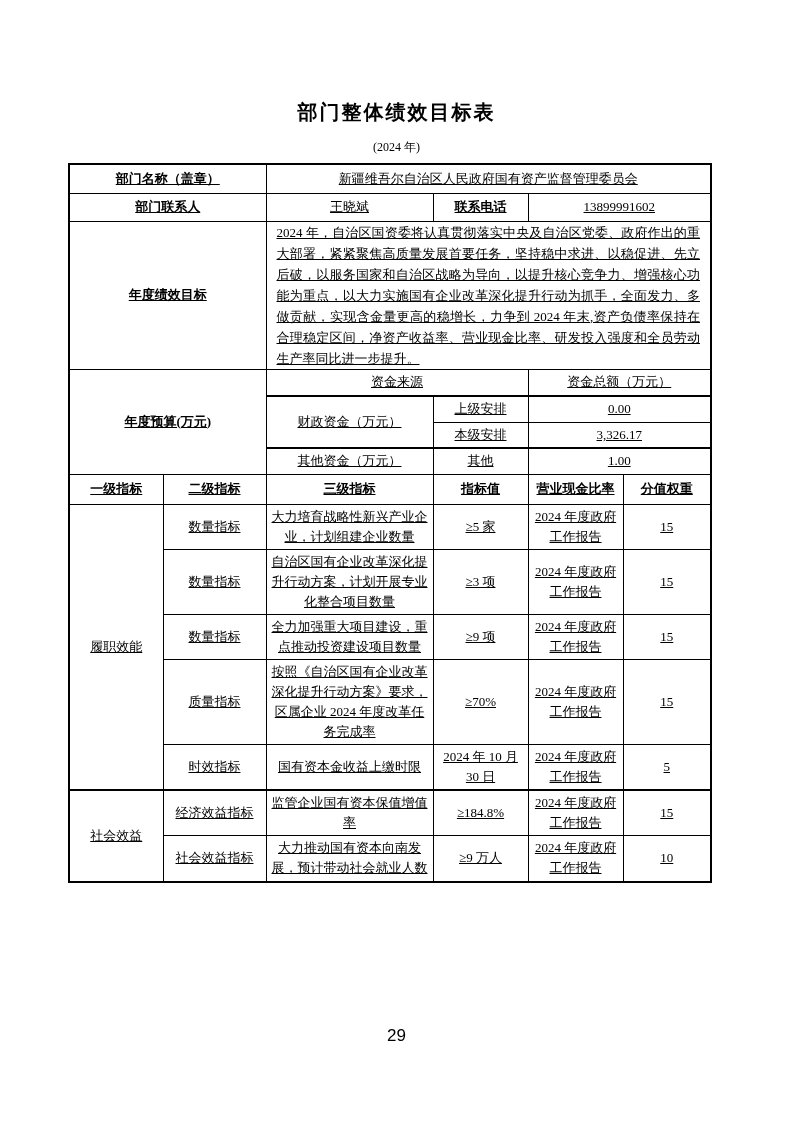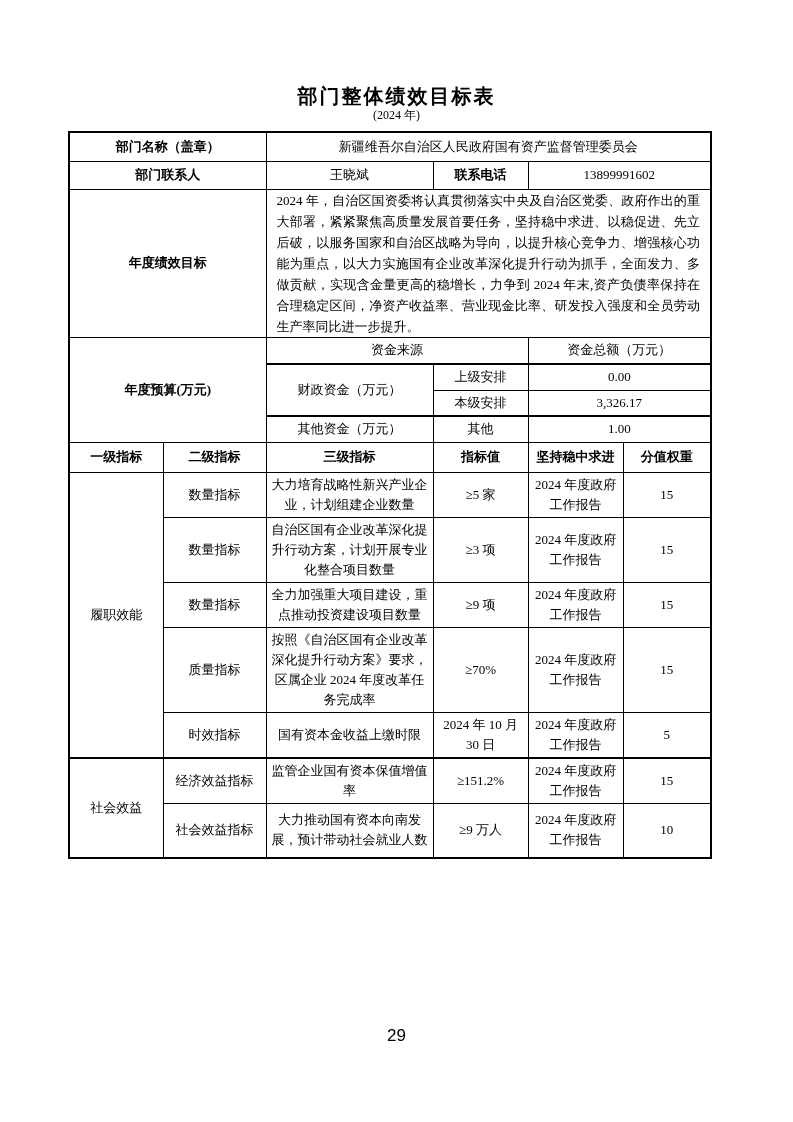--- a/index.html
+++ b/index.html
@@ -3,29 +3,29 @@
 <meta charset="utf-8">
 <style>
   html,body { margin:0; padding:0; background:#e8e8e8; }
   .page {
     width:793px; height:1122px; margin:0 auto; background:#ffffff;
     position:relative; color:#000;
     font-family:"Liberation Serif","DejaVu Serif",serif;
     overflow:hidden;
   }
   .title {
-    margin:0; padding-top:84px; text-align:center;
+    margin:16px; padding-top:84px; text-align:center;
     font-size:20px; font-weight:bold; letter-spacing:2px; line-height:24px;
   }
   .subtitle {
     text-align:center; font-size:12px; line-height:14px;
   }
   table.perf {
     table-layout:fixed; width:642px; margin:9px 8px 0 68px;
-    border-collapse:collapse; border:2px solid #000;
+    border-collapse:collapse; border:2px solid #000;text-decoration:underline;
   }
   table.perf td {
     border:1px solid #000; text-align:center; vertical-align:middle;
     padding:2px 5px; font-size:13px; line-height:20px;
     overflow:hidden; word-break:break-all;
   }
   table.perf td.b { font-weight:bold; }
   table.perf td.goal {
     text-align:justify; text-justify:inter-character;
     padding:0 10px; line-height:21px;
@@ -85,21 +85,21 @@
       <tr style="height:26px" class="tk">
         <td>其他资金（万元）</td>
         <td>其他</td>
         <td colspan="2">1.00</td>
       </tr>
       <tr style="height:30px">
         <td class="b">一级指标</td>
         <td class="b">二级指标</td>
         <td class="b">三级指标</td>
         <td class="b">指标值</td>
-        <td class="b">坚持稳中求进</td>
+        <td class="b">营业现金比率</td>
         <td class="b">分值权重</td>
       </tr>
       <tr style="height:42px">
         <td rowspan="5">履职效能</td>
         <td>数量指标</td>
         <td>大力培育战略性新兴产业企业，计划组建企业数量</td>
         <td>≥5 家</td>
         <td>2024 年度政府工作报告</td>
         <td>15</td>
       </tr>
@@ -128,25 +128,25 @@
         <td>时效指标</td>
         <td>国有资本金收益上缴时限</td>
         <td>2024 年 10 月 30 日</td>
         <td>2024 年度政府工作报告</td>
         <td>5</td>
       </tr>
       <tr style="height:43px" class="tk">
         <td rowspan="2">社会效益</td>
         <td>经济效益指标</td>
         <td>监管企业国有资本保值增值率</td>
-        <td>≥151.2%</td>
+        <td>≥184.8%</td>
         <td>2024 年度政府工作报告</td>
         <td>15</td>
       </tr>
-      <tr style="height:55px">
+      <tr style="height:47px">
         <td>社会效益指标</td>
         <td>大力推动国有资本向南发展，预计带动社会就业人数</td>
         <td>≥9 万人</td>
         <td>2024 年度政府工作报告</td>
         <td>10</td>
       </tr>
     </tbody>
   </table>
 
   <div class="page-num">29</div>

